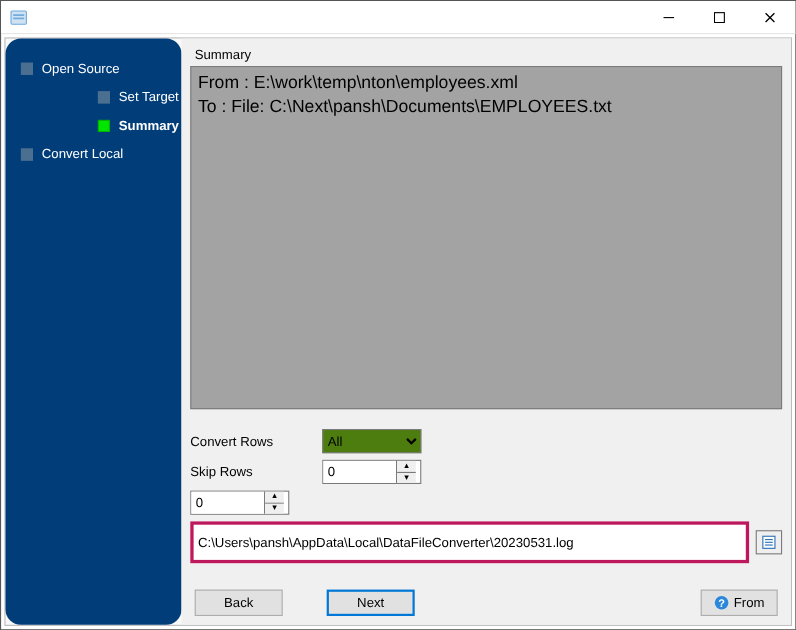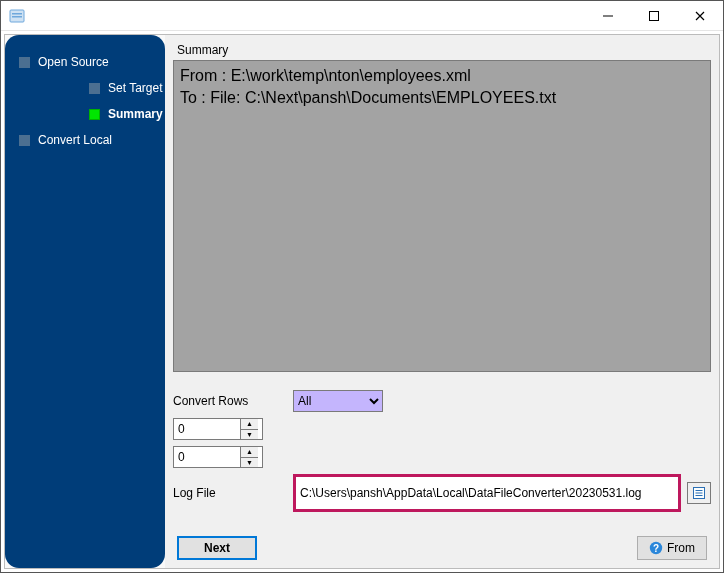--- a/index.html
+++ b/index.html
@@ -121,21 +121,21 @@
     width: 120px;
     color: #000;
   }
   .row select, .row .spin-wrap, .row input[type=text] {
     font: inherit;
   }
   .row select {
     height: 22px;
     width: 90px;
     border: 1px solid #7a7a7a;
-    background: #c4b5fd;
+    background: #4d7c0f;
   }
   .spin-wrap {
     display: flex;
     height: 22px;
     width: 90px;
     border: 1px solid #7a7a7a;
     background: #fff;
     align-items: stretch;
   }
   .spin-wrap input {
@@ -194,21 +194,20 @@
     background: #e1e1e1;
     display: flex;
     align-items: center;
     justify-content: center;
     cursor: pointer;
     color: #000;
   }
   .btn.primary {
     border: 2px solid #0078d7;
     background: #e1e1e1;
-    font-weight: bold;
   }
   .btn .hicon {
     width: 14px; height: 14px; margin-right: 4px;
   }
   .spacer { flex: 1; }
 </style>
 </head>
 <body>
 
 <div class="window">
@@ -266,54 +265,57 @@
         <div>From : E:\work\temp\nton\employees.xml</div>
         <div>To : File: C:\Next\pansh\Documents\EMPLOYEES.txt</div>
       </div>
 
       <div class="form">
         <div class="row">
           <span class="lab">Convert Rows</span>
           <select>
             <option>All</option>
           </select>
+        </div>
+        <div class="row">
+          <span class="lab">Skip Rows</span>
+          <div class="spin-wrap">
+            <input type="text" value="0" style="">
+            <div class="spin-btns">
+              <div class="sb">▲</div>
+              <div class="sb">▼</div>
+            </div>
+          </div>
         </div>
         <div class="row">
           <div class="spin-wrap">
             <input type="text" value="0" style="">
             <div class="spin-btns">
               <div class="sb">▲</div>
               <div class="sb">▼</div>
             </div>
           </div>
         </div>
         <div class="row">
-          <div class="spin-wrap">
-            <input type="text" value="0" style="">
-            <div class="spin-btns">
-              <div class="sb">▲</div>
-              <div class="sb">▼</div>
-            </div>
-          </div>
-        </div>
-        <div class="row">
-          <span class="lab">Log File</span>
           <input class="textfield" type="text" value="C:\Users\pansh\AppData\Local\DataFileConverter\20230531.log" style="">
           <div class="iconbtn">
             <svg width="14" height="14" viewBox="0 0 14 14">
               <rect x="1.5" y="1.5" width="11" height="11" fill="#fafeff" stroke="#2b6fb5" stroke-width="1"></rect>
               <rect x="3.5" y="4" width="7" height="1" fill="#2b6fb5"></rect>
               <rect x="3.5" y="6.5" width="7" height="1" fill="#2b6fb5"></rect>
               <rect x="3.5" y="9" width="7" height="1" fill="#2b6fb5"></rect>
             </svg>
           </div>
         </div>
       </div>
 
       <div class="buttons">
+        <div class="btn">
+          <span>Back</span>
+        </div>
         <div class="btn primary">
           <span>Next</span>
         </div>
         <div class="spacer"></div>
         <div class="btn" style="width:70px">
           <svg class="hicon" viewBox="0 0 14 14">
             <circle cx="7" cy="7" r="6.2" fill="#2b87da"></circle>
             <text x="7" y="10.5" text-anchor="middle" font-size="10" font-weight="bold" fill="#fff" font-family="Segoe UI, sans-serif">?</text>
           </svg>
           <span>From</span>

